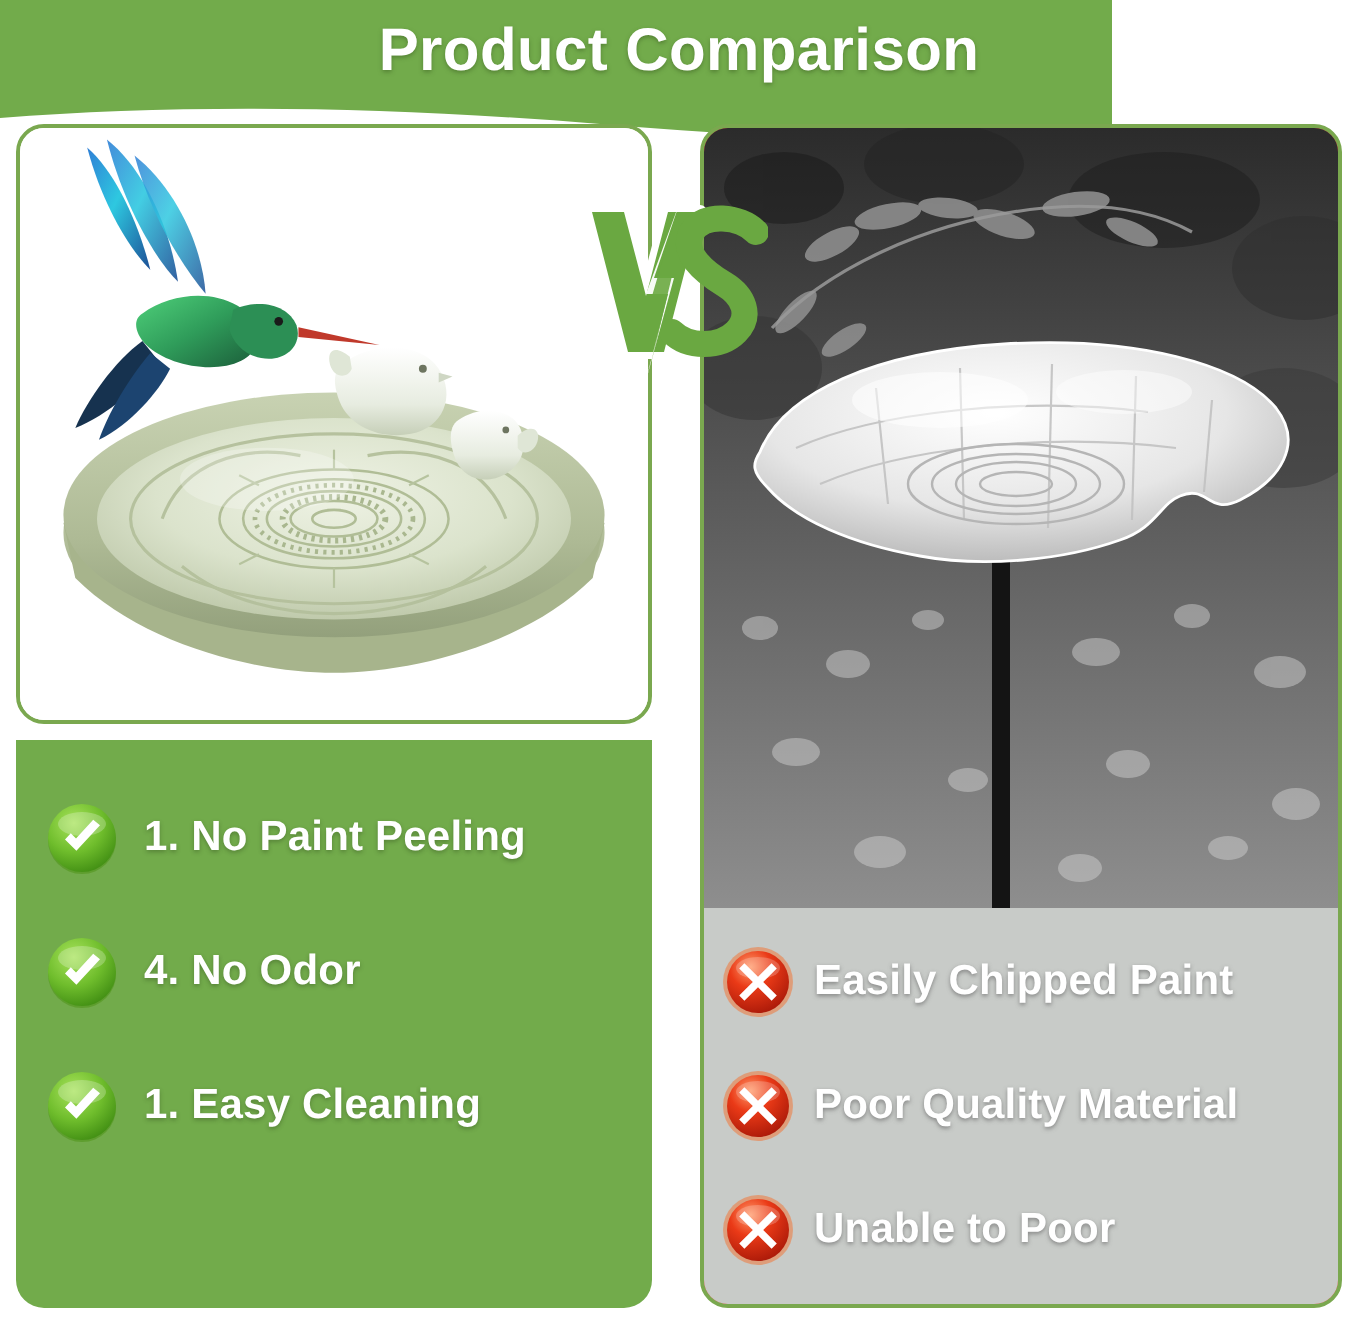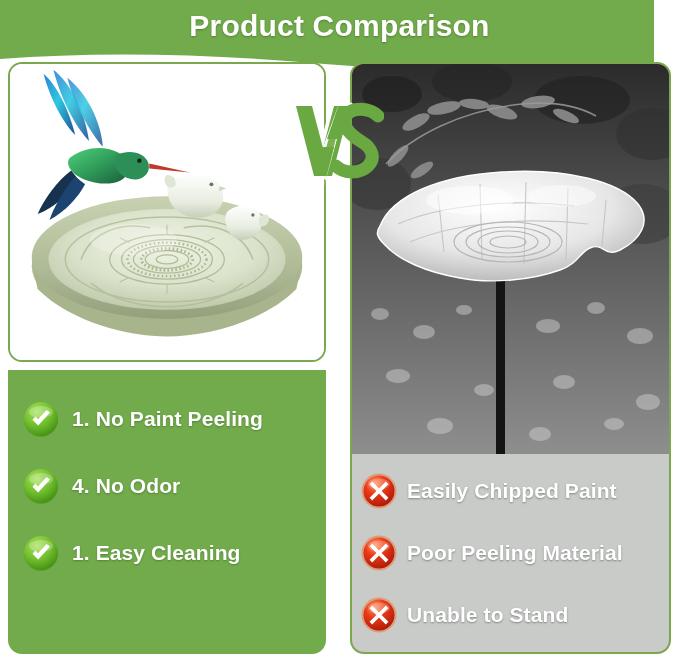--- a/index.html
+++ b/index.html
@@ -13,21 +13,21 @@
     width:679px;
     height:662px;
     overflow:hidden;
     background:#ffffff;
   }
 
   
   .header{
     position:absolute;
     left:0; top:0;
-    width:654px;
+    width:556px;
     height:80px;
     overflow:hidden;
   }
   .header-svg{
     position:absolute;
     left:0; top:0;
     width:679px;
     height:80px;
     display:block;
   }
@@ -431,32 +431,32 @@
         </div>
 
         <div class="con-row">
           <svg class="badge" width="38" height="38" viewBox="0 0 38 38">
             <circle cx="19" cy="19" r="17.5" fill="#f0793a" opacity="0.55"></circle>
             <circle cx="19" cy="19" r="15.5" fill="url(#xr1)"></circle>
             <ellipse cx="19" cy="12" rx="11" ry="5.5" fill="#ffffff" opacity="0.22"></ellipse>
             <path d="M12.2,9.6 L19,16.4 L25.8,9.6 L28.4,12.2 L21.6,19 L28.4,25.8
                      L25.8,28.4 L19,21.6 L12.2,28.4 L9.6,25.8 L16.4,19 L9.6,12.2 Z" fill="#ffffff"></path>
           </svg>
-          <span class="con-label">Poor Peeling Material</span>
+          <span class="con-label">Poor Quality Material</span>
         </div>
 
         <div class="con-row">
           <svg class="badge" width="38" height="38" viewBox="0 0 38 38">
             <circle cx="19" cy="19" r="17.5" fill="#f0793a" opacity="0.55"></circle>
             <circle cx="19" cy="19" r="15.5" fill="url(#xr1)"></circle>
             <ellipse cx="19" cy="12" rx="11" ry="5.5" fill="#ffffff" opacity="0.22"></ellipse>
             <path d="M12.2,9.6 L19,16.4 L25.8,9.6 L28.4,12.2 L21.6,19 L28.4,25.8
                      L25.8,28.4 L19,21.6 L12.2,28.4 L9.6,25.8 L16.4,19 L9.6,12.2 Z" fill="#ffffff"></path>
           </svg>
-          <span class="con-label">Unable to Stand</span>
+          <span class="con-label">Unable to Poor</span>
         </div>
 
       </div>
     </div>
   </div>
 
   <div class="vs-wrap">
     <svg width="92" height="102" viewBox="0 0 92 102">
 
       <g stroke="#ffffff" stroke-width="7" stroke-linejoin="round" fill="none">

